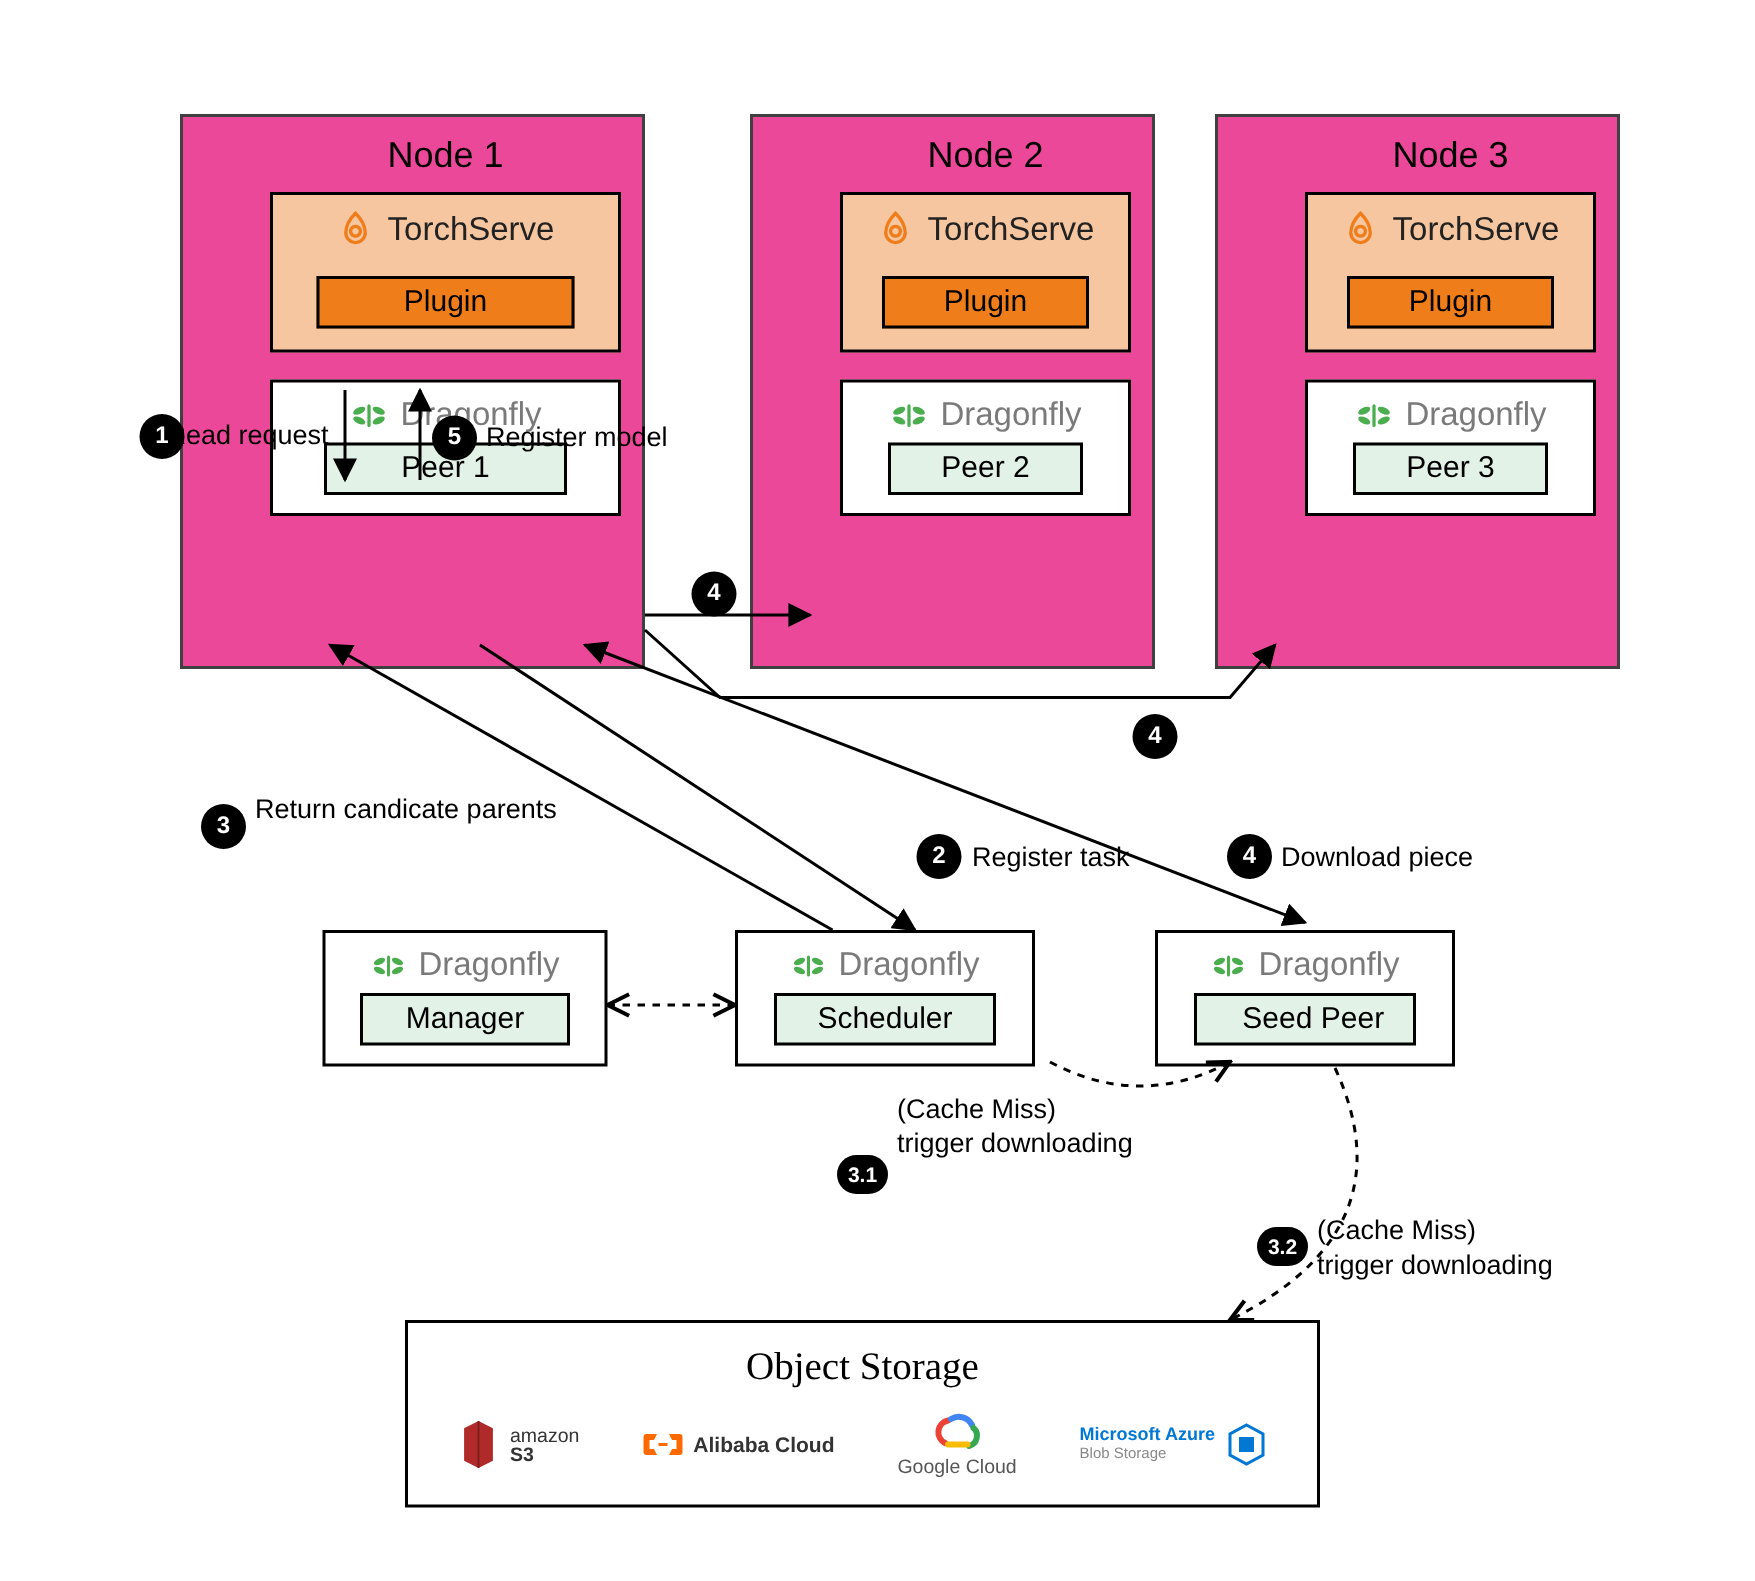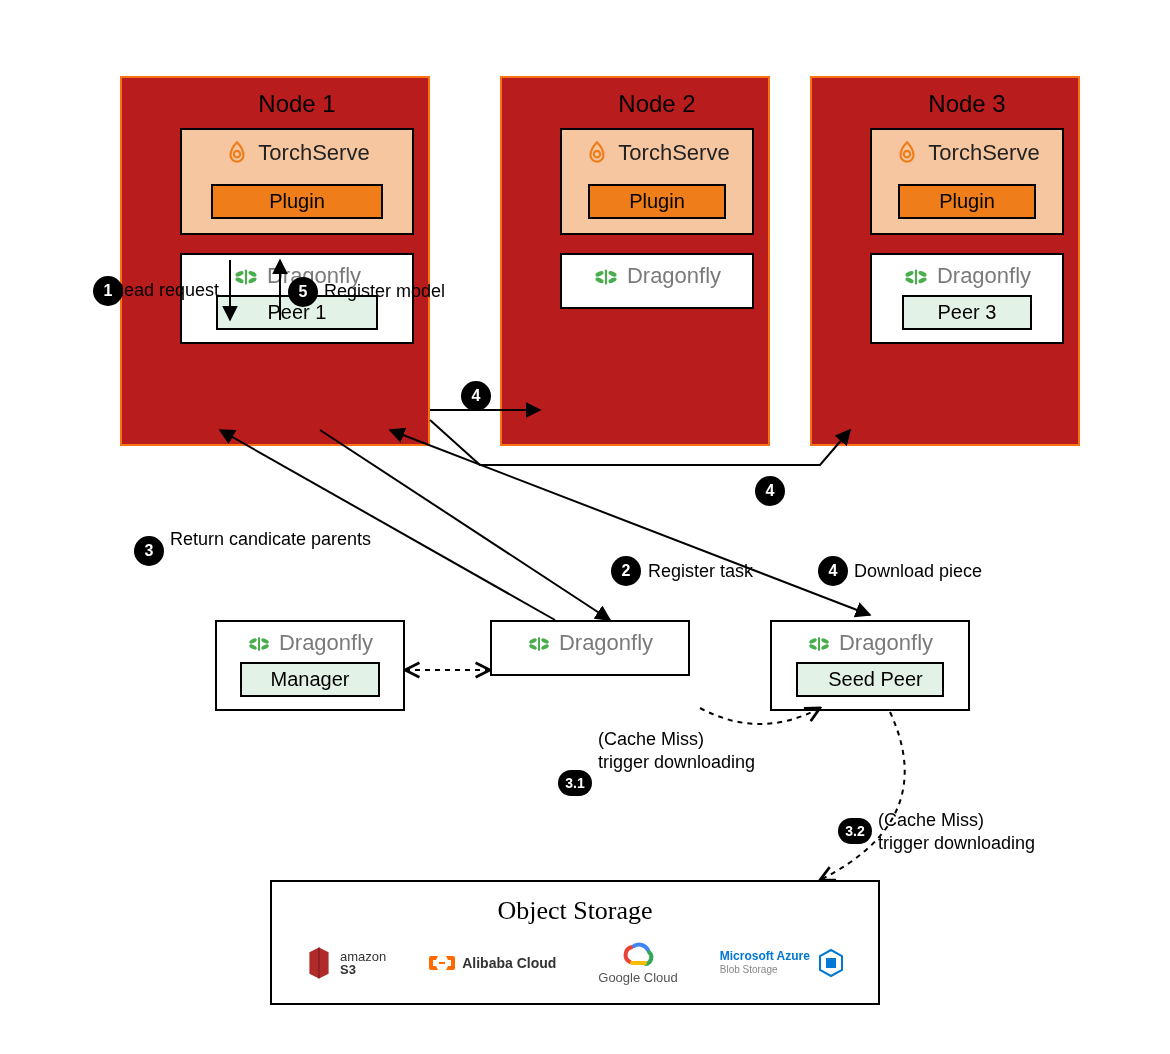--- a/index.html
+++ b/index.html
@@ -1,20 +1,20 @@
 <!DOCTYPE html>
 <html><head>
 <meta charset="utf-8">
 <style>
   * { box-sizing: border-box; }
   body { margin: 0; font-family: -apple-system, BlinkMacSystemFont, "Segoe UI", Arial, sans-serif; background: #fff; }
   #canvas { position: relative; width: 1170px; height: 1054px; }
 
   .node-box {
-    position: absolute; border: 2px solid #f97316; background: #b91c1c;
+    position: absolute; border: 2px solid #404040; background: #ec4899;
     padding-top: 12px;
     padding-left: 44px;
   }
   .node-title {
     text-align: center; font-size: 24px; font-weight: 400;
     margin-bottom: 10px;
   }
 
   .torchserve {
     margin: 8px 14px; border: 2px solid #000; background: #f6c6a0;
@@ -150,20 +150,21 @@
             <g fill="#4aae4f">
               <ellipse cx="6" cy="10" rx="4" ry="2" transform="rotate(-25 6 10)"></ellipse>
               <ellipse cx="18" cy="10" rx="4" ry="2" transform="rotate(25 18 10)"></ellipse>
               <ellipse cx="6" cy="16" rx="4" ry="2" transform="rotate(25 6 16)"></ellipse>
               <ellipse cx="18" cy="16" rx="4" ry="2" transform="rotate(-25 18 16)"></ellipse>
               <rect x="11" y="6" width="2" height="14" rx="1"></rect>
             </g>
           </svg>
         <span class="df-name">Dragonfly</span>
       </div>
+      <div class="peer-pill">Peer 2</div>
     </div>
   </div>
 
   <div class="node-box" style="left:810px; top:76px; width:270px; height:370px;">
     <div class="node-title">Node 3</div>
     <div class="torchserve">
       <div class="ts-row">
         <svg width="26" height="26" viewBox="0 0 24 24">
             <path d="M12 2 C8 6 6 10 6 14 a6 6 0 0 0 12 0 C18 10 16 6 12 2 Z M12 10 a3 3 0 1 0 0.01 0 Z" fill="none" stroke="#ef7d1a" stroke-width="2"></path>
           </svg>
@@ -210,20 +211,21 @@
           <g fill="#4aae4f">
             <ellipse cx="6" cy="10" rx="4" ry="2" transform="rotate(-25 6 10)"></ellipse>
             <ellipse cx="18" cy="10" rx="4" ry="2" transform="rotate(25 18 10)"></ellipse>
             <ellipse cx="6" cy="16" rx="4" ry="2" transform="rotate(25 6 16)"></ellipse>
             <ellipse cx="18" cy="16" rx="4" ry="2" transform="rotate(-25 18 16)"></ellipse>
             <rect x="11" y="6" width="2" height="14" rx="1"></rect>
           </g>
         </svg>
       <span class="df-name">Dragonfly</span>
     </div>
+    <div class="peer-pill" style="width:88%;">Scheduler</div>
   </div>
 
   <div class="service-box" style="left:770px; top:620px; width:200px;">
     <div class="df-row">
       <svg width="24" height="24" viewBox="0 0 24 24">
           <g fill="#4aae4f">
             <ellipse cx="6" cy="10" rx="4" ry="2" transform="rotate(-25 6 10)"></ellipse>
             <ellipse cx="18" cy="10" rx="4" ry="2" transform="rotate(25 18 10)"></ellipse>
             <ellipse cx="6" cy="16" rx="4" ry="2" transform="rotate(25 6 16)"></ellipse>
             <ellipse cx="18" cy="16" rx="4" ry="2" transform="rotate(-25 18 16)"></ellipse>

